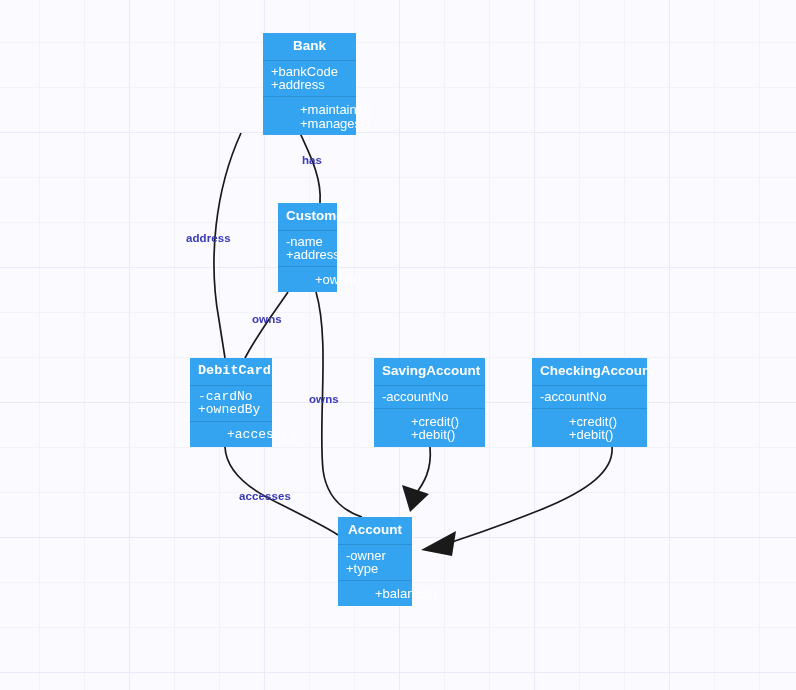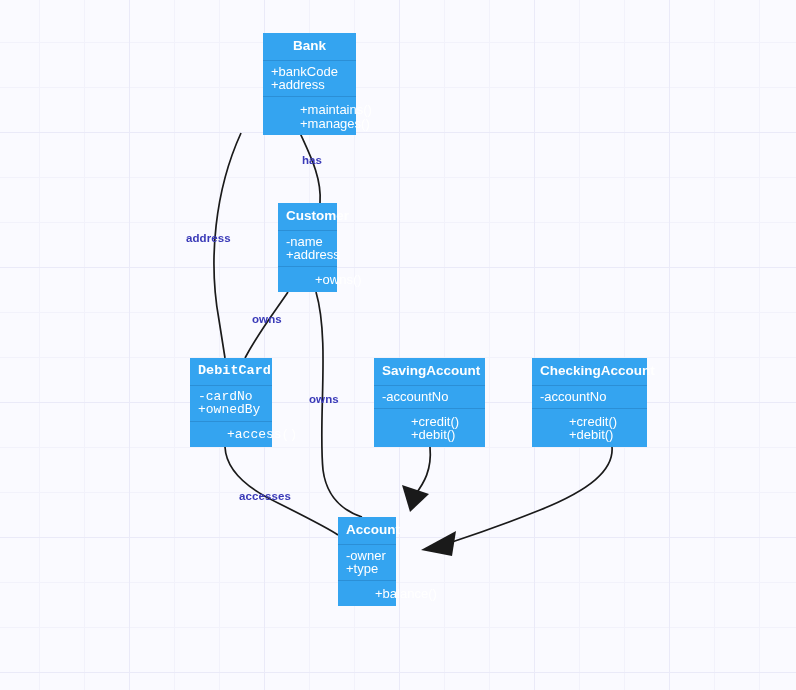--- a/index.html
+++ b/index.html
@@ -159,21 +159,21 @@
     <div class="uml-name">CheckingAccount</div>
     <div class="uml-attrs">
       <span class="uml-row">-accountNo</span>
     </div>
     <div class="uml-ops">
       <span class="uml-row">+credit()</span>
       <span class="uml-row">+debit()</span>
     </div>
   </div>
 
-  <div class="uml-class" style="left:338px; top:517px; width:58px;">
+  <div class="uml-class" style="left:338px; top:517px; width:74px;">
     <div class="uml-name">Account</div>
     <div class="uml-attrs">
       <span class="uml-row">-owner</span>
       <span class="uml-row">+type</span>
     </div>
     <div class="uml-ops">
       <span class="uml-row">+balance()</span>
     </div>
   </div>
 

